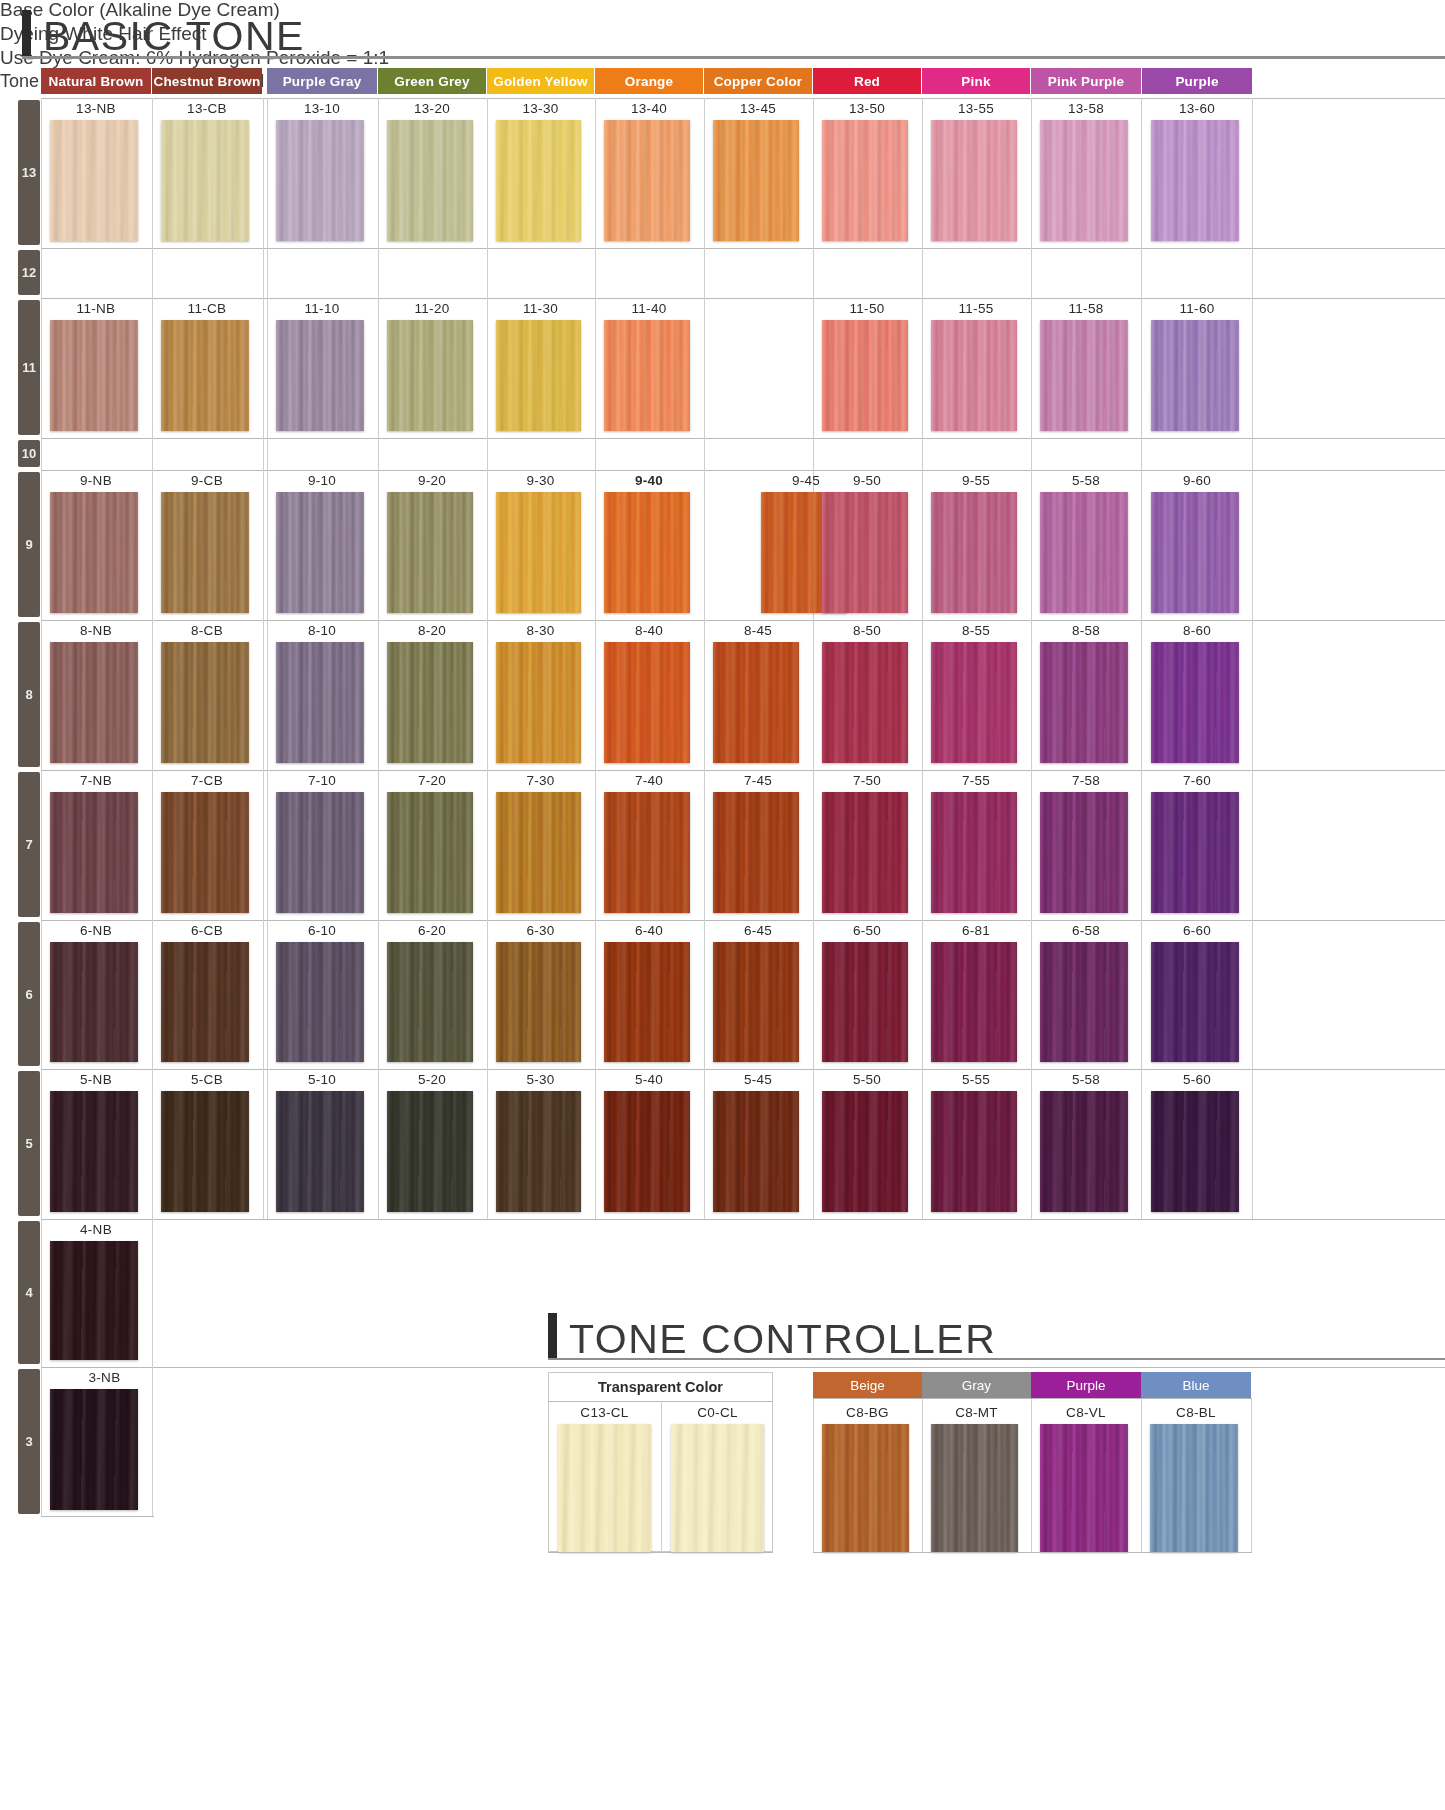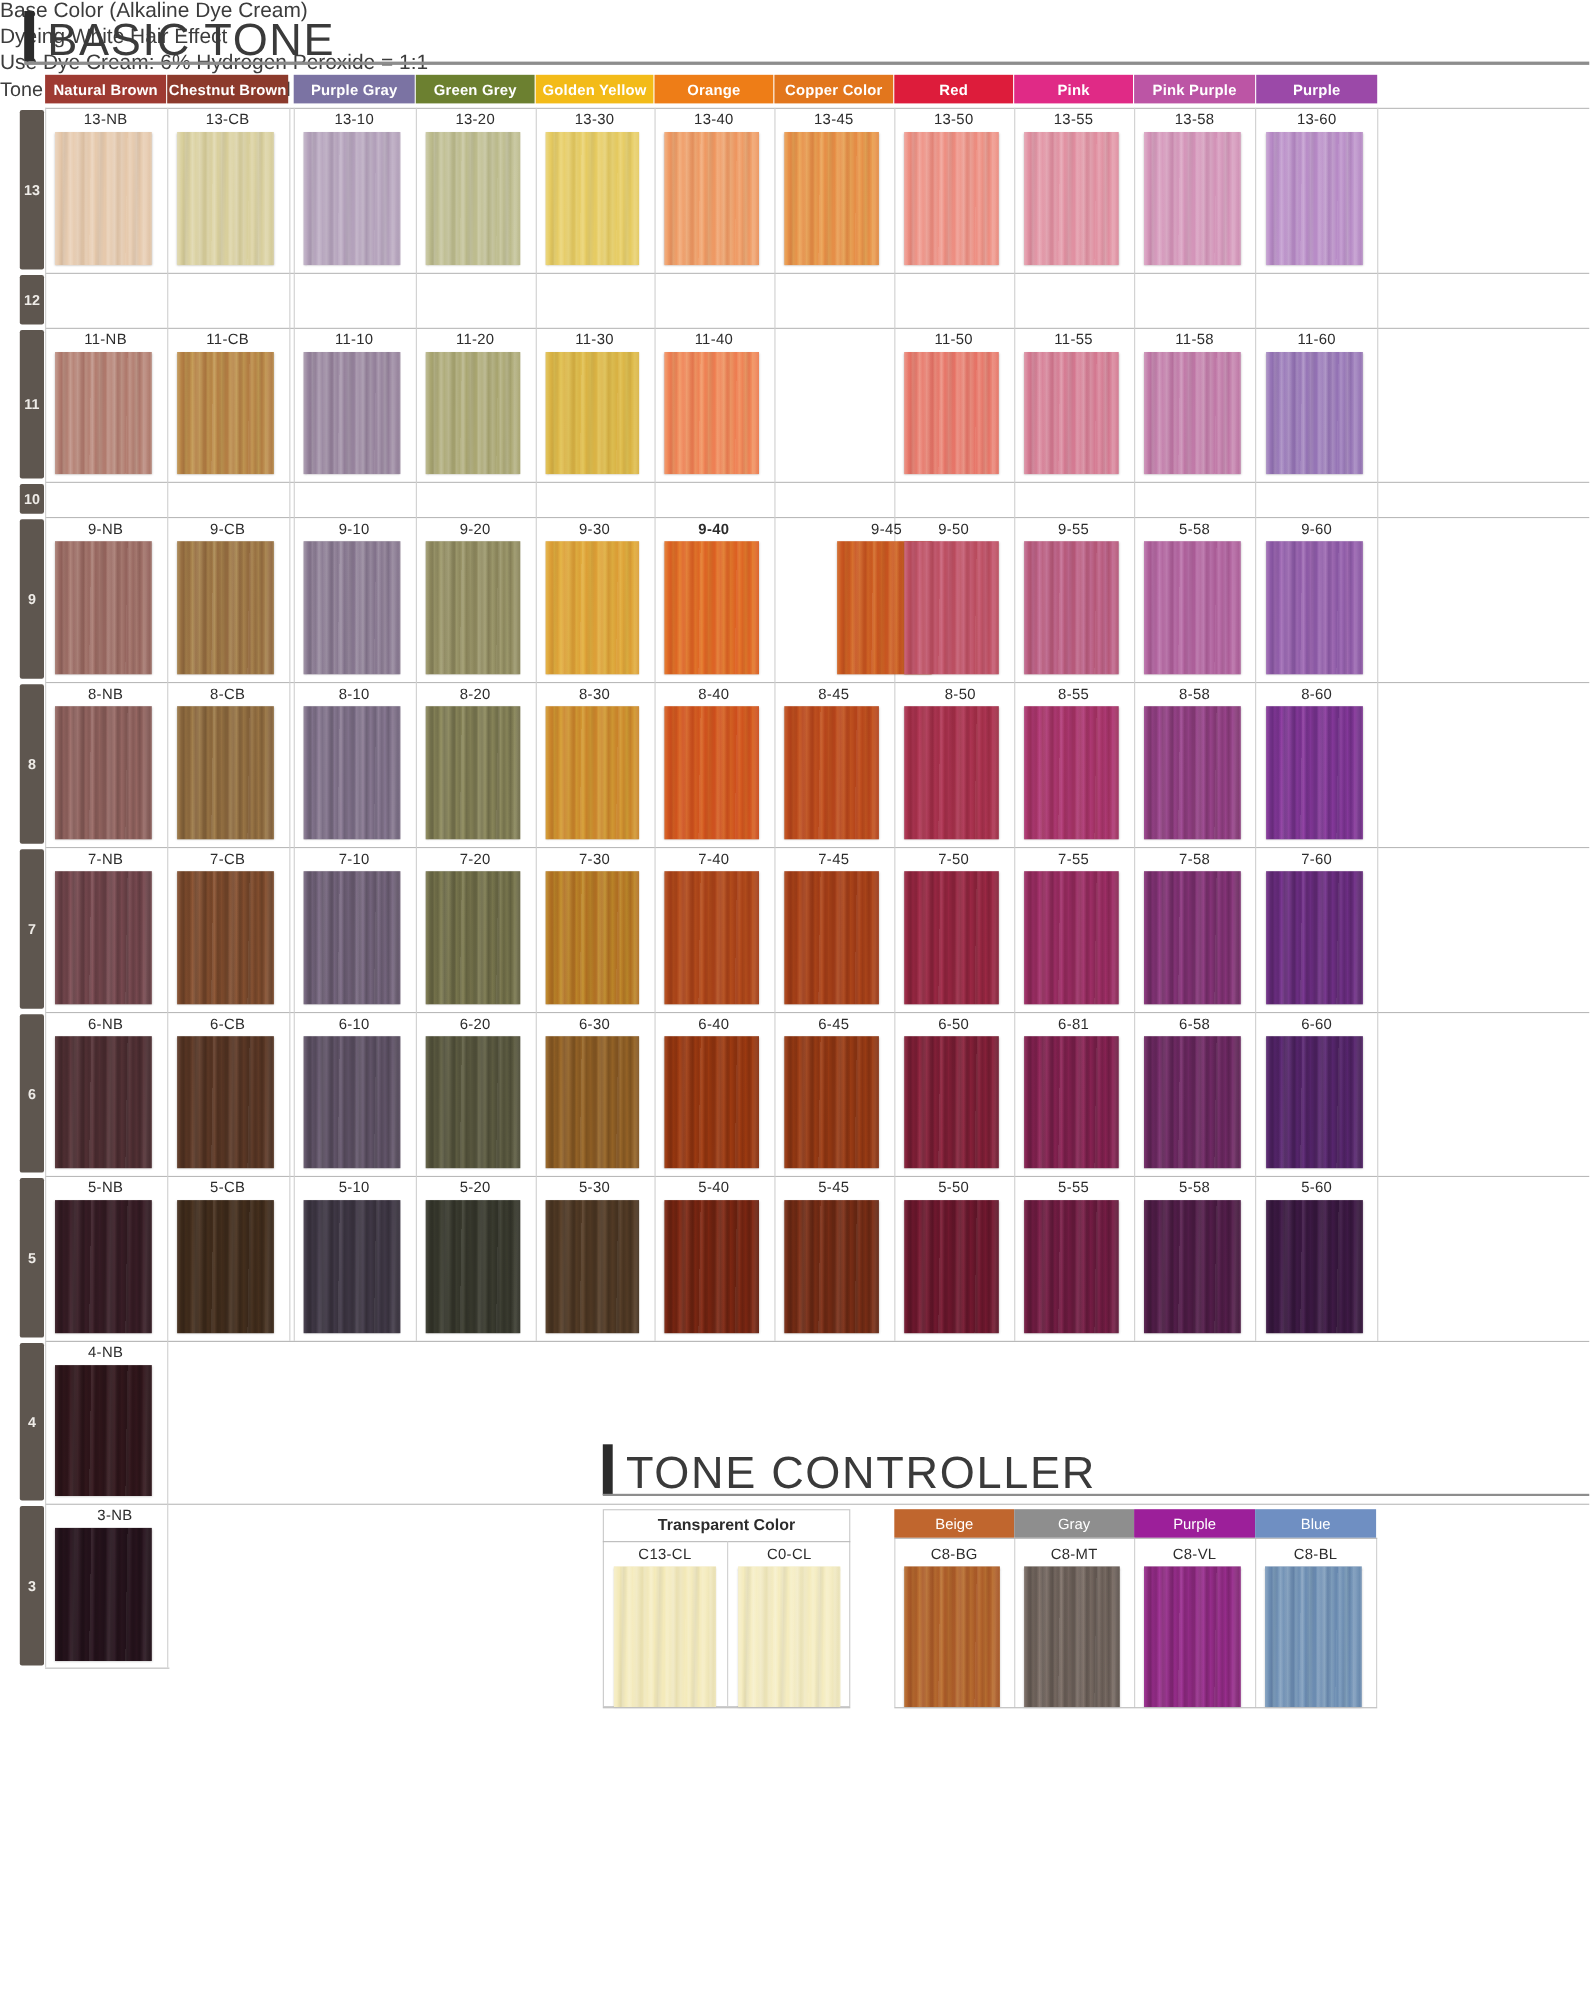--- a/index.html
+++ b/index.html
@@ -317,21 +317,21 @@
       <div class="sw" style="left: 9px; top: 22px; width: 85px; height: 121px; background: rgb(206, 142, 46);"></div>
     </div>
     <div class="cell" style="left: 595px; top: 620px; width: 108px; height: 150px;">
       <div class="code" style="top: 3px;">8-40</div>
       <div class="sw" style="left: 9px; top: 22px; width: 86px; height: 121px; background: rgb(210, 87, 31);"></div>
     </div>
     <div class="cell" style="left: 704px; top: 620px; width: 108px; height: 150px;">
       <div class="code" style="top: 3px;">8-45</div>
       <div class="sw" style="left: 9px; top: 22px; width: 86px; height: 121px; background: rgb(187, 74, 28);"></div>
     </div>
-    <div class="cell" style="left: 813px; top: 620px; width: 120px; height: 150px;">
+    <div class="cell" style="left: 813px; top: 620px; width: 108px; height: 150px;">
       <div class="code" style="top: 3px;">8-50</div>
       <div class="sw" style="left: 9px; top: 22px; width: 86px; height: 121px; background: rgb(165, 48, 75);"></div>
     </div>
     <div class="cell" style="left: 922px; top: 620px; width: 108px; height: 150px;">
       <div class="code" style="top: 3px;">8-55</div>
       <div class="sw" style="left: 9px; top: 22px; width: 86px; height: 121px; background: rgb(166, 52, 105);"></div>
     </div>
     <div class="cell" style="left: 1031px; top: 620px; width: 110px; height: 150px;">
       <div class="code" style="top: 3px;">8-58</div>
       <div class="sw" style="left: 9px; top: 22px; width: 88px; height: 121px; background: rgb(140, 61, 126);"></div>

